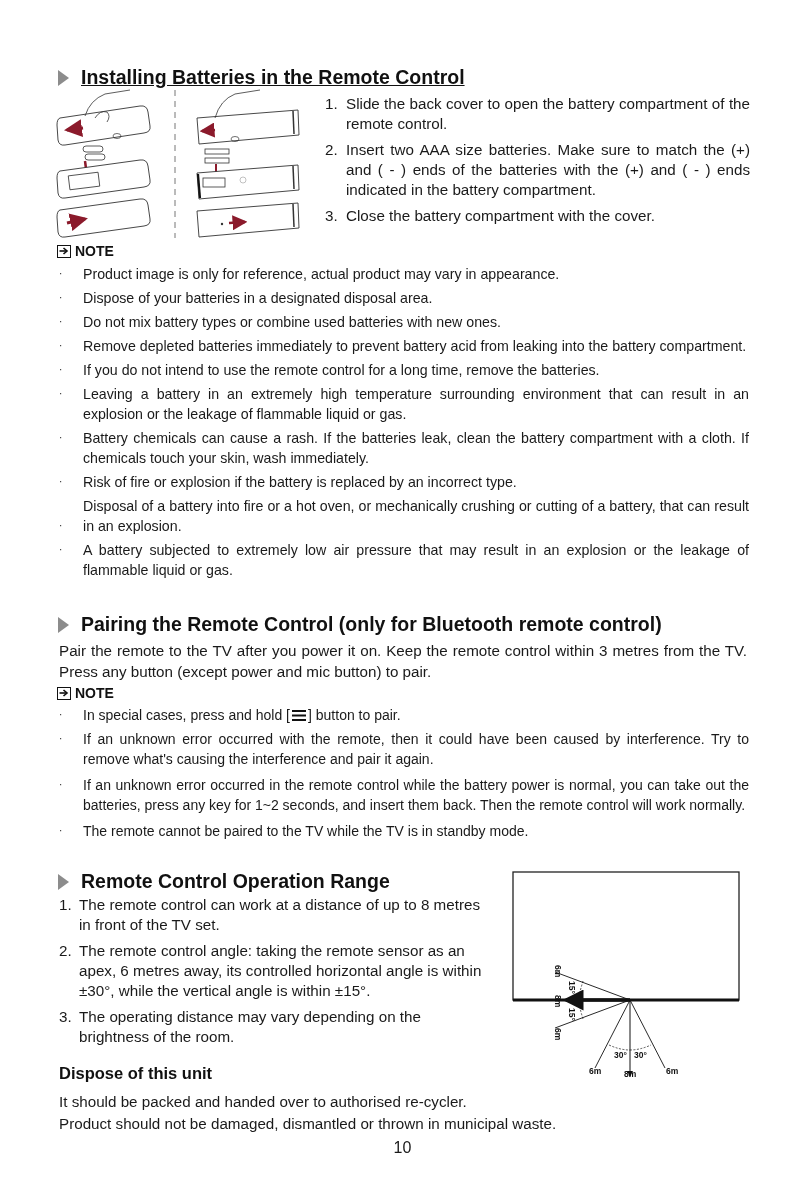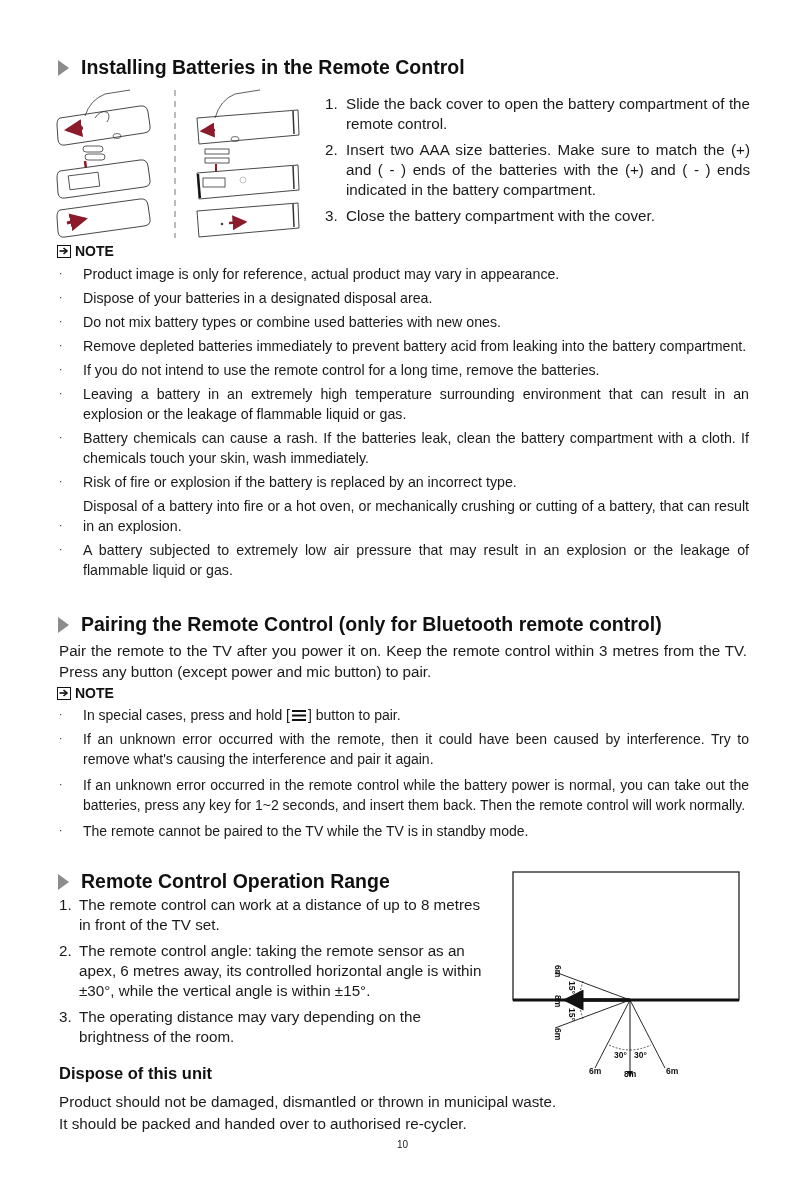--- a/index.html
+++ b/index.html
@@ -117,36 +117,36 @@
     left: 59px;
     top: 1091px;
     font-size: 15.2px;
     line-height: 22px;
   }
   .page-number {
     position: absolute;
     left: 0; width: 805px;
     top: 1139px;
     text-align: center;
-    font-size: 10px;
+    font-size: 16px;
   }
 
   .illus { position: absolute; left: 55px; top: 88px; }
   .range-diagram { position: absolute; left: 510px; top: 868px; }
   .diagram-label {
     font-family: "Liberation Sans", sans-serif;
     font-weight: bold;
     font-size: 8.5px;
     fill: #111;
   }
 </style>
 </head>
 <body>
 
-<div class="section-heading" style="top:56px;">
+<div class="section-heading" style="top:66px;text-decoration:underline;">
   <span class="tri"></span>
   <span>Installing Batteries in the Remote Control</span>
 </div>
 
 <svg class="illus" width="250" height="152" viewBox="0 0 250 152">
   <defs>
     <marker id="arrowR" markerWidth="6" markerHeight="6" refX="5" refY="3" orient="auto">
       <path d="M0,0 L6,3 L0,6 z" fill="#8b1a2b"></path>
     </marker>
   </defs>
@@ -363,17 +363,17 @@
 
   <text class="diagram-label" x="104" y="190">30°</text>
   <text class="diagram-label" x="124" y="190">30°</text>
   <text class="diagram-label" x="79" y="206">6m</text>
   <text class="diagram-label" x="114" y="209">8m</text>
   <text class="diagram-label" x="156" y="206">6m</text>
 </svg>
 
 <div class="sub-heading">Dispose of this unit</div>
 <div class="disposal-text">
+  <div>It should be packed and handed over to authorised re-cycler.</div>
   <div>Product should not be damaged, dismantled or thrown in municipal waste.</div>
-  <div>It should be packed and handed over to authorised re-cycler.</div>
 </div>
 
 <div class="page-number">10</div>
 
 </body></html>

